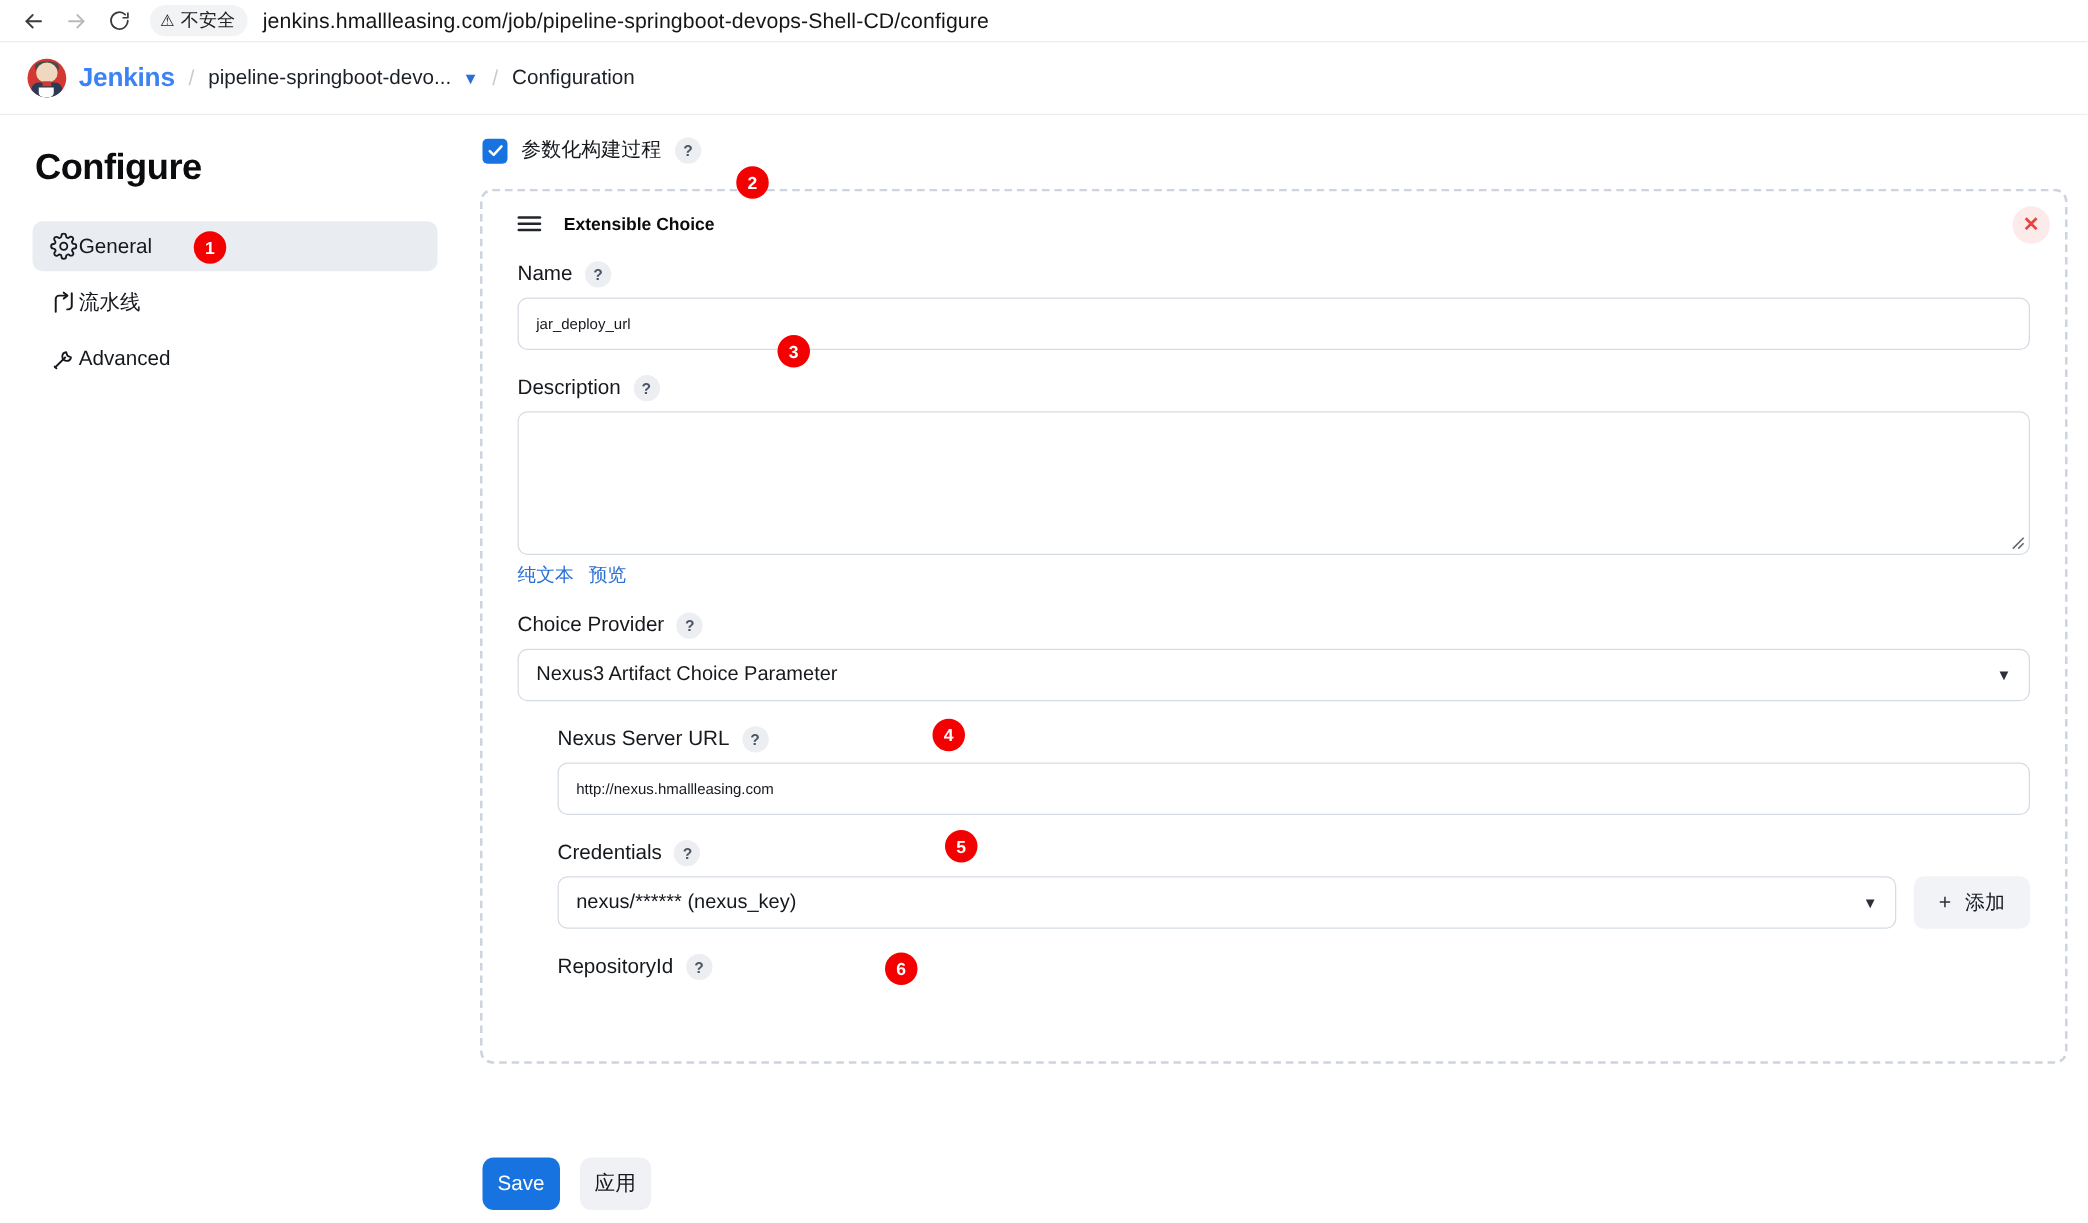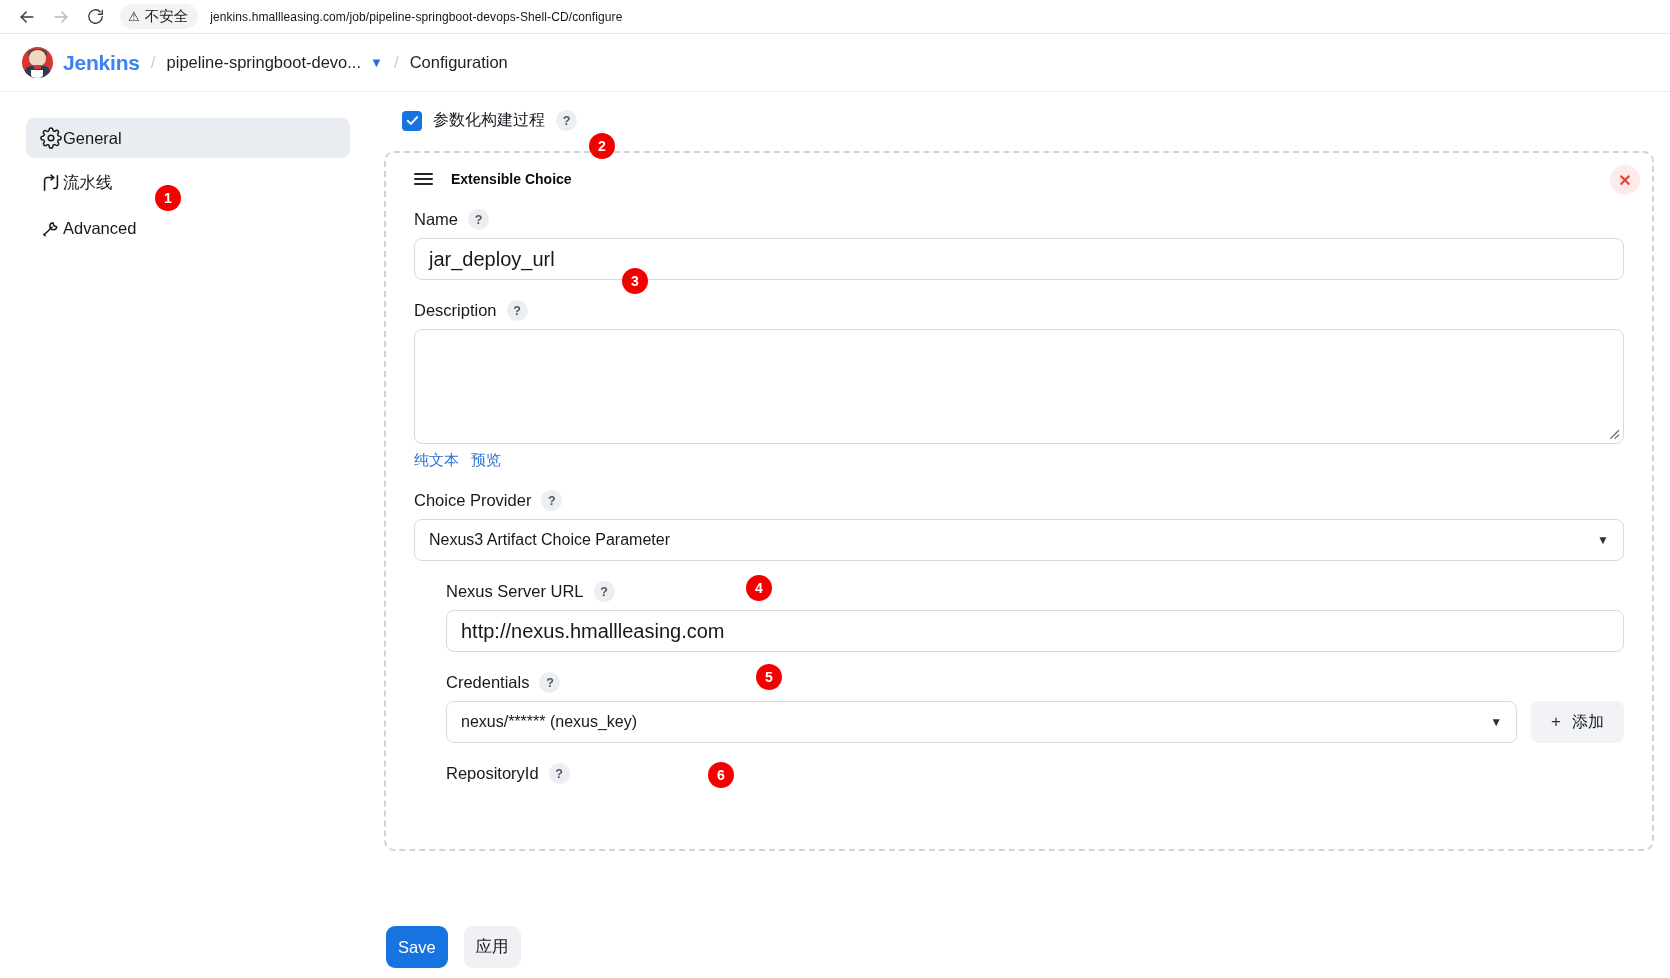--- a/index.html
+++ b/index.html
@@ -45,21 +45,21 @@
     border-radius: 14px;
     padding: 3px 10px 3px 8px;
     color: #202124;
     font-size: 14.5px;
     white-space: nowrap;
     cursor: pointer;
   }
   #site-chip .warn-tri { font-size: 13px; }
   #url-text {
     margin-left: 12px;
-    font-size: 12px;
+    font-size: 17px;
     letter-spacing: 0.1px;
     color: #161616;
     white-space: nowrap;
   }
 
   
   #jenkins-header {
     height: 58px;
     display: flex;
     align-items: center;
@@ -179,21 +179,21 @@
   #main {
     flex: 1;
     position: relative;
     padding: 18px 0 0 8px;
     overflow: hidden;
   }
   #param-check-row {
     display: flex;
     align-items: center;
     gap: 11px;
-    margin: 0 0 20px 18px;
+    margin: 0 0 20px 2px;
   }
   .checkbox {
     width: 20px; height: 20px;
     border-radius: 4px;
     background: #1773e0;
     display: flex;
     align-items: center;
     justify-content: center;
     flex: none;
     cursor: pointer;
@@ -274,21 +274,21 @@
   }
   .field-block { margin-bottom: 20px; position: relative; }
 
   .text-input {
     width: 100%;
     height: 42px;
     border: 1px solid #d5dbe3;
     border-radius: 8px;
     background: #fff;
     padding: 0 14px;
-    font-size: 20px;
+    font-size: 12px;
     color: #15181d;
     font-family: "Liberation Sans", sans-serif;
     display: flex;
     align-items: center;
   }
   .textarea-box {
     width: 100%;
     height: 115px;
     border: 1px solid #d5dbe3;
     border-radius: 8px;
@@ -436,20 +436,21 @@
   <span class="crumb-sep">/</span>
   <span class="crumb">pipeline-springboot-devo...</span>
   <span class="crumb-chevron">▼</span>
   <span class="crumb-sep">/</span>
   <span class="crumb">Configuration</span>
 </div>
 
 <div id="page">
 
   <div id="sidebar">
+    <div id="page-title">Configure</div>
 
     <div class="side-item active">
       <span class="side-icon">
         <svg viewBox="0 0 24 24" fill="none" stroke="currentColor" stroke-width="1.6" stroke-linecap="round" stroke-linejoin="round">
             <circle cx="12" cy="12" r="3.1"></circle>
             <path d="M19.4 15a1.6 1.6 0 0 0 .33 1.77l.06.06a2 2 0 1 1-2.83 2.83l-.06-.06A1.6 1.6 0 0 0 15 19.4a1.6 1.6 0 0 0-.97 1.47V21a2 2 0 1 1-4 0v-.07A1.6 1.6 0 0 0 9 19.4a1.6 1.6 0 0 0-1.77.33l-.06.06a2 2 0 1 1-2.83-2.83l.06-.06A1.6 1.6 0 0 0 4.6 15a1.6 1.6 0 0 0-1.47-.97H3a2 2 0 1 1 0-4h.07A1.6 1.6 0 0 0 4.6 9a1.6 1.6 0 0 0-.33-1.77l-.06-.06a2 2 0 1 1 2.83-2.83l.06.06A1.6 1.6 0 0 0 9 4.6 1.6 1.6 0 0 0 9.97 3.13V3a2 2 0 1 1 4 0v.07A1.6 1.6 0 0 0 15 4.6a1.6 1.6 0 0 0 1.77-.33l.06-.06a2 2 0 1 1 2.83 2.83l-.06.06A1.6 1.6 0 0 0 19.4 9v0a1.6 1.6 0 0 0 1.47.97H21a2 2 0 1 1 0 4h-.07a1.6 1.6 0 0 0-1.53.97z"></path>
           </svg>
       </span>
       <span class="side-label">General</span>
     </div>

